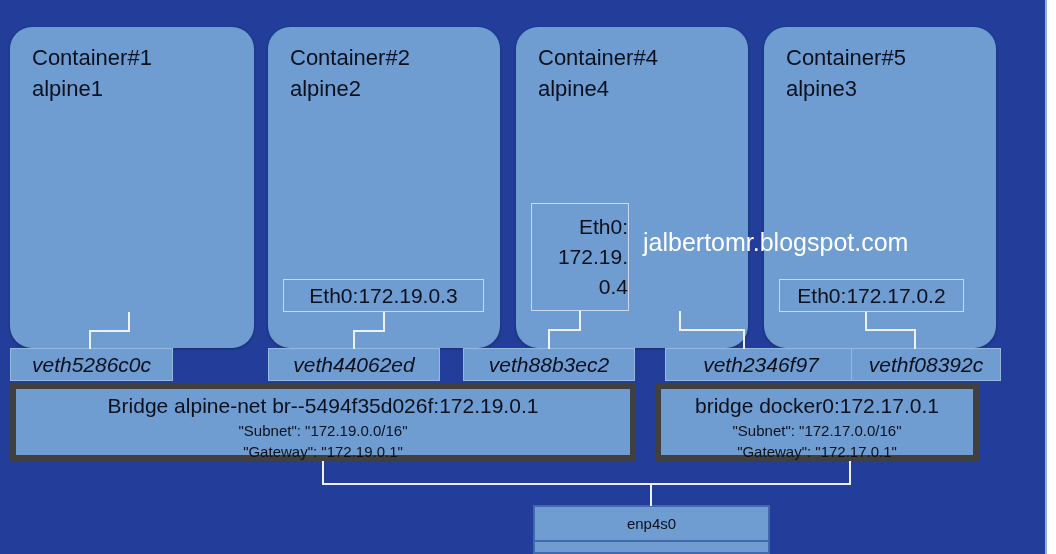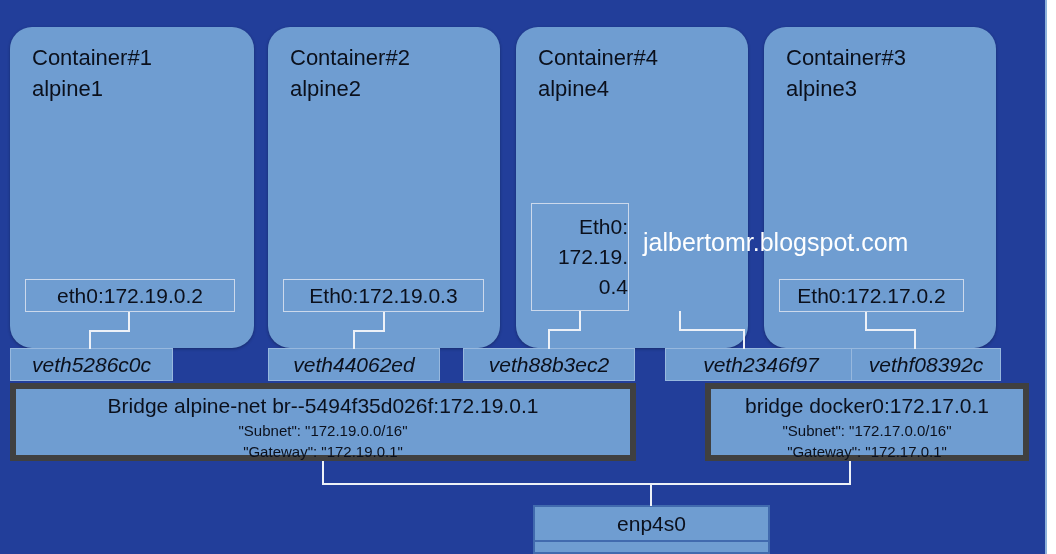--- a/index.html
+++ b/index.html
@@ -47,21 +47,21 @@
   }
   .btitle{font-size:21px;line-height:29px;margin-top:2px;}
   .bline{font-size:15px;line-height:21px;}
   .host{
     position:absolute;left:533px;top:505px;width:237px;height:49px;
     box-sizing:border-box;background:#6F9DD1;border:2px solid #416AAE;
   }
   .htitle{
     height:33px;border-bottom:2px solid #416AAE;
     display:flex;align-items:center;justify-content:center;
-    font-size:21px;color:#0b101c;
+    font-size:15px;color:#0b101c;
   }
   .watermark{
     position:absolute;left:643px;top:228px;
     color:#ffffff;font-size:25px;z-index:30;white-space:nowrap;text-align:right;
   }
   svg.wires{
     position:absolute;left:0;top:0;width:1056px;height:554px;
     pointer-events:none;z-index:20;
   }
 </style>
@@ -70,61 +70,60 @@
 
 <div class="stage">
   <div class="bg"></div>
   <div class="white-edge"></div>
 
   <div class="card" style="left:10px;width:244px">
     <div class="card-title">
       <div>Container#1</div>
       <div>alpine1</div>
     </div>
-    <div class="iface" style="left:15px;top:252px;width:210px;height:33px">eth0:172.19.0.2</div>
   </div>
 
   <div class="card" style="left:268px;width:232px">
     <div class="card-title">
       <div>Container#2</div>
       <div>alpine2</div>
     </div>
     <div class="iface" style="left:15px;top:252px;width:201px;height:33px">Eth0:172.19.0.3</div>
   </div>
 
   <div class="card" style="left:516px;width:232px">
     <div class="card-title">
       <div>Container#4</div>
       <div>alpine4</div>
     </div>
     <div class="iface" style="left:15px;top:176px;width:98px;height:108px">Eth0: 172.19. 0.4</div>
   </div>
 
   <div class="card" style="left:764px;width:232px">
     <div class="card-title">
-      <div>Container#3</div>
+      <div>Container#5</div>
       <div>alpine3</div>
     </div>
     <div class="iface" style="left:15px;top:252px;width:185px;height:33px">Eth0:172.17.0.2</div>
   </div>
 
   <div class="watermark">jalbertomr.blogspot.com</div>
 
   <div class="veth" style="left:10px;width:163px">veth5286c0c</div>
   <div class="veth" style="left:268px;width:172px">veth44062ed</div>
   <div class="veth" style="left:463px;width:172px">veth88b3ec2</div>
   <div class="veth" style="left:665px;width:192px">veth2346f97</div>
   <div class="veth" style="left:851px;width:150px">vethf08392c</div>
 
   <div class="bridge" style="left:10px;width:626px">
     <div class="btitle">Bridge alpine-net br--5494f35d026f:172.19.0.1</div>
     <div class="bline">"Subnet": "172.19.0.0/16"</div>
     <div class="bline">"Gateway": "172.19.0.1"</div>
   </div>
-  <div class="bridge" style="left:705px;width:324px">
+  <div class="bridge" style="left:655px;width:324px">
     <div class="btitle">bridge docker0:172.17.0.1</div>
     <div class="bline">"Subnet": "172.17.0.0/16"</div>
     <div class="bline">"Gateway": "172.17.0.1"</div>
   </div>
 
   <div class="host">
     <div class="htitle">enp4s0</div>
   </div>
 
   <svg class="wires" viewBox="0 0 1056 554">

